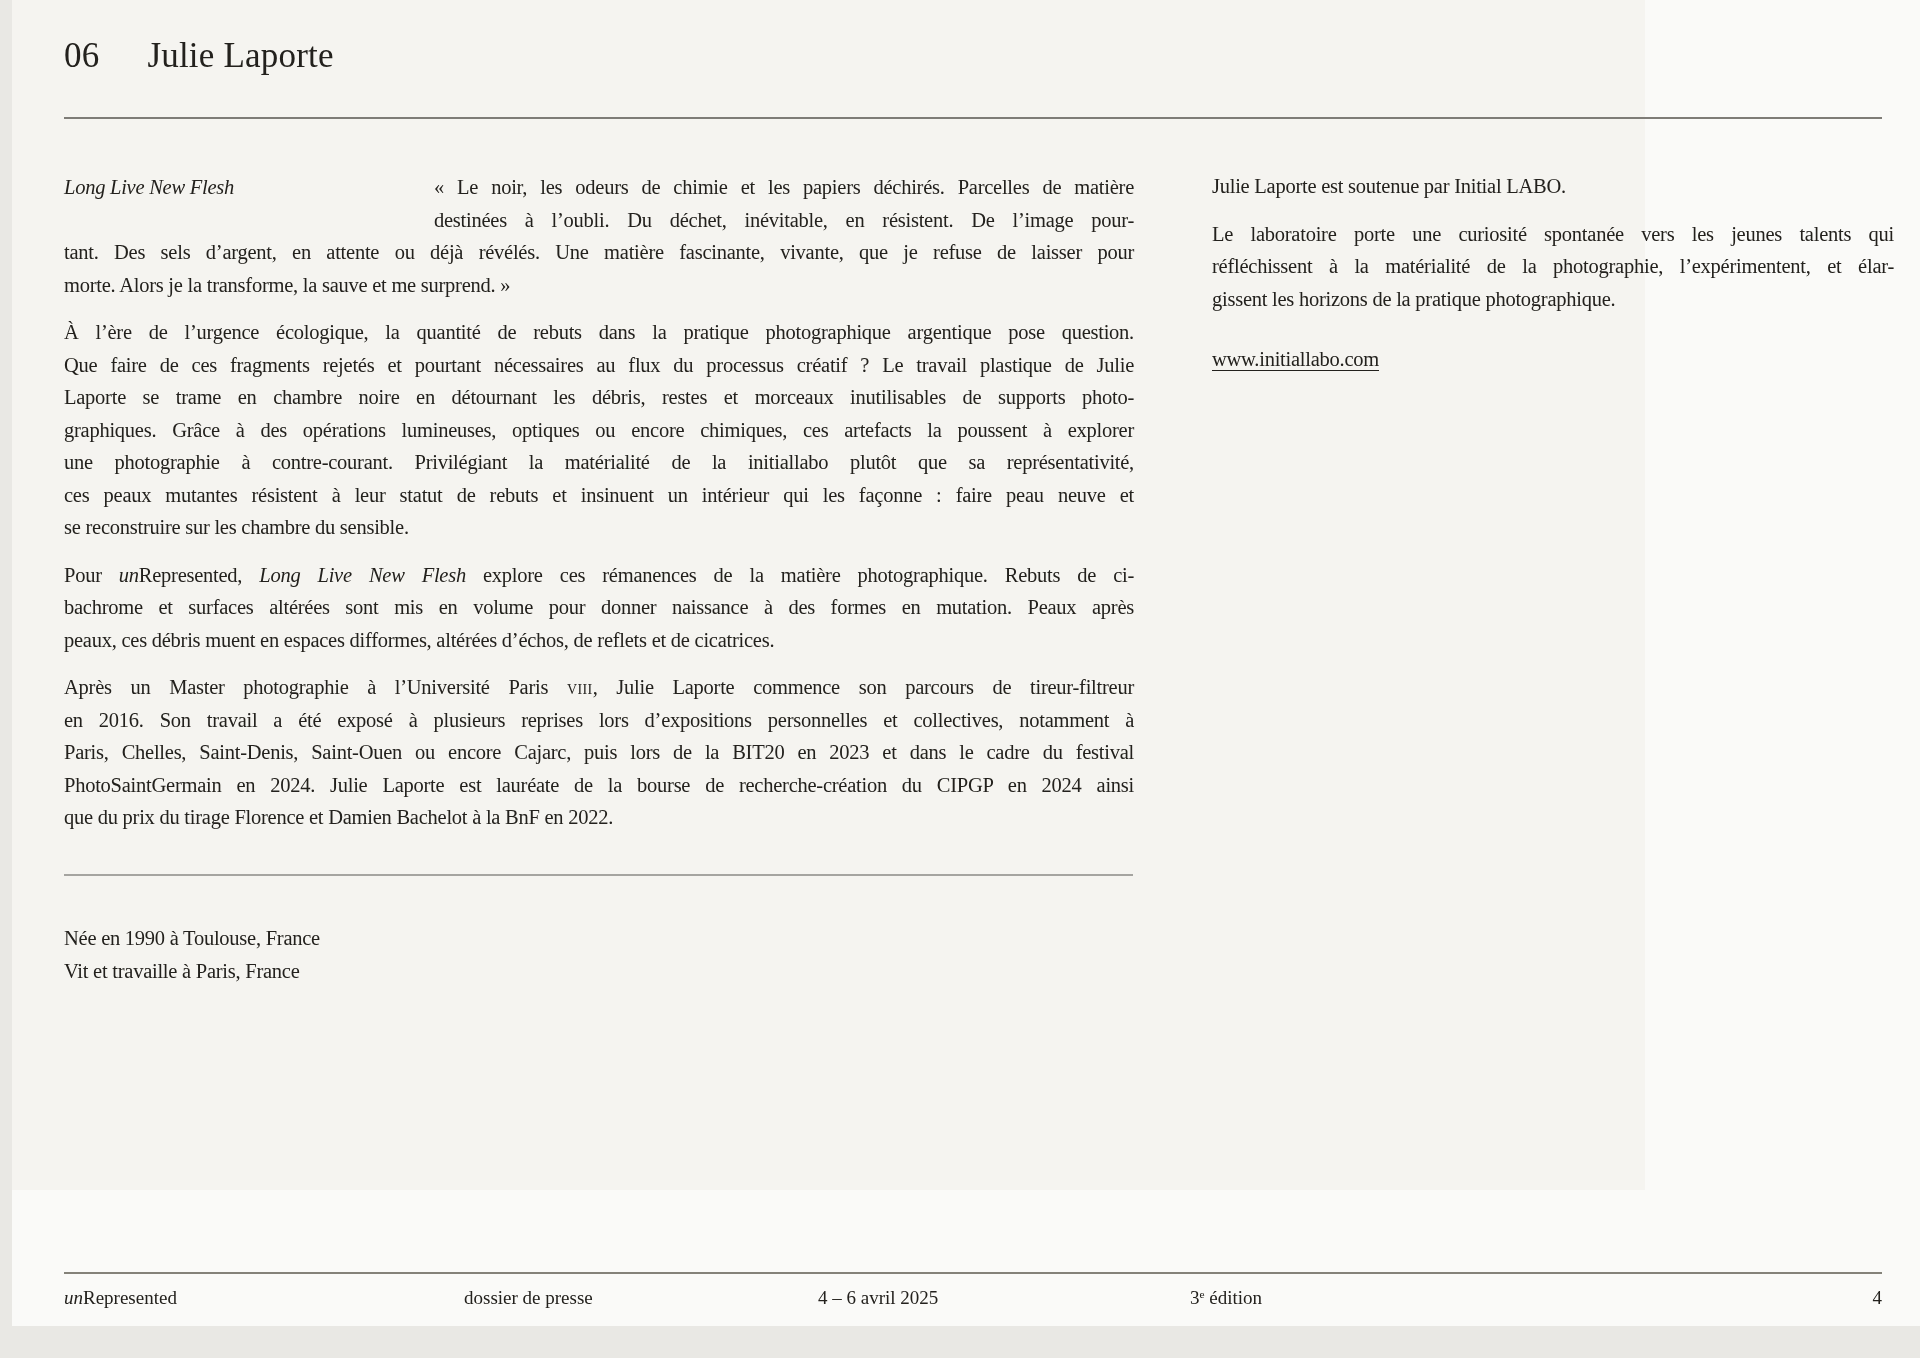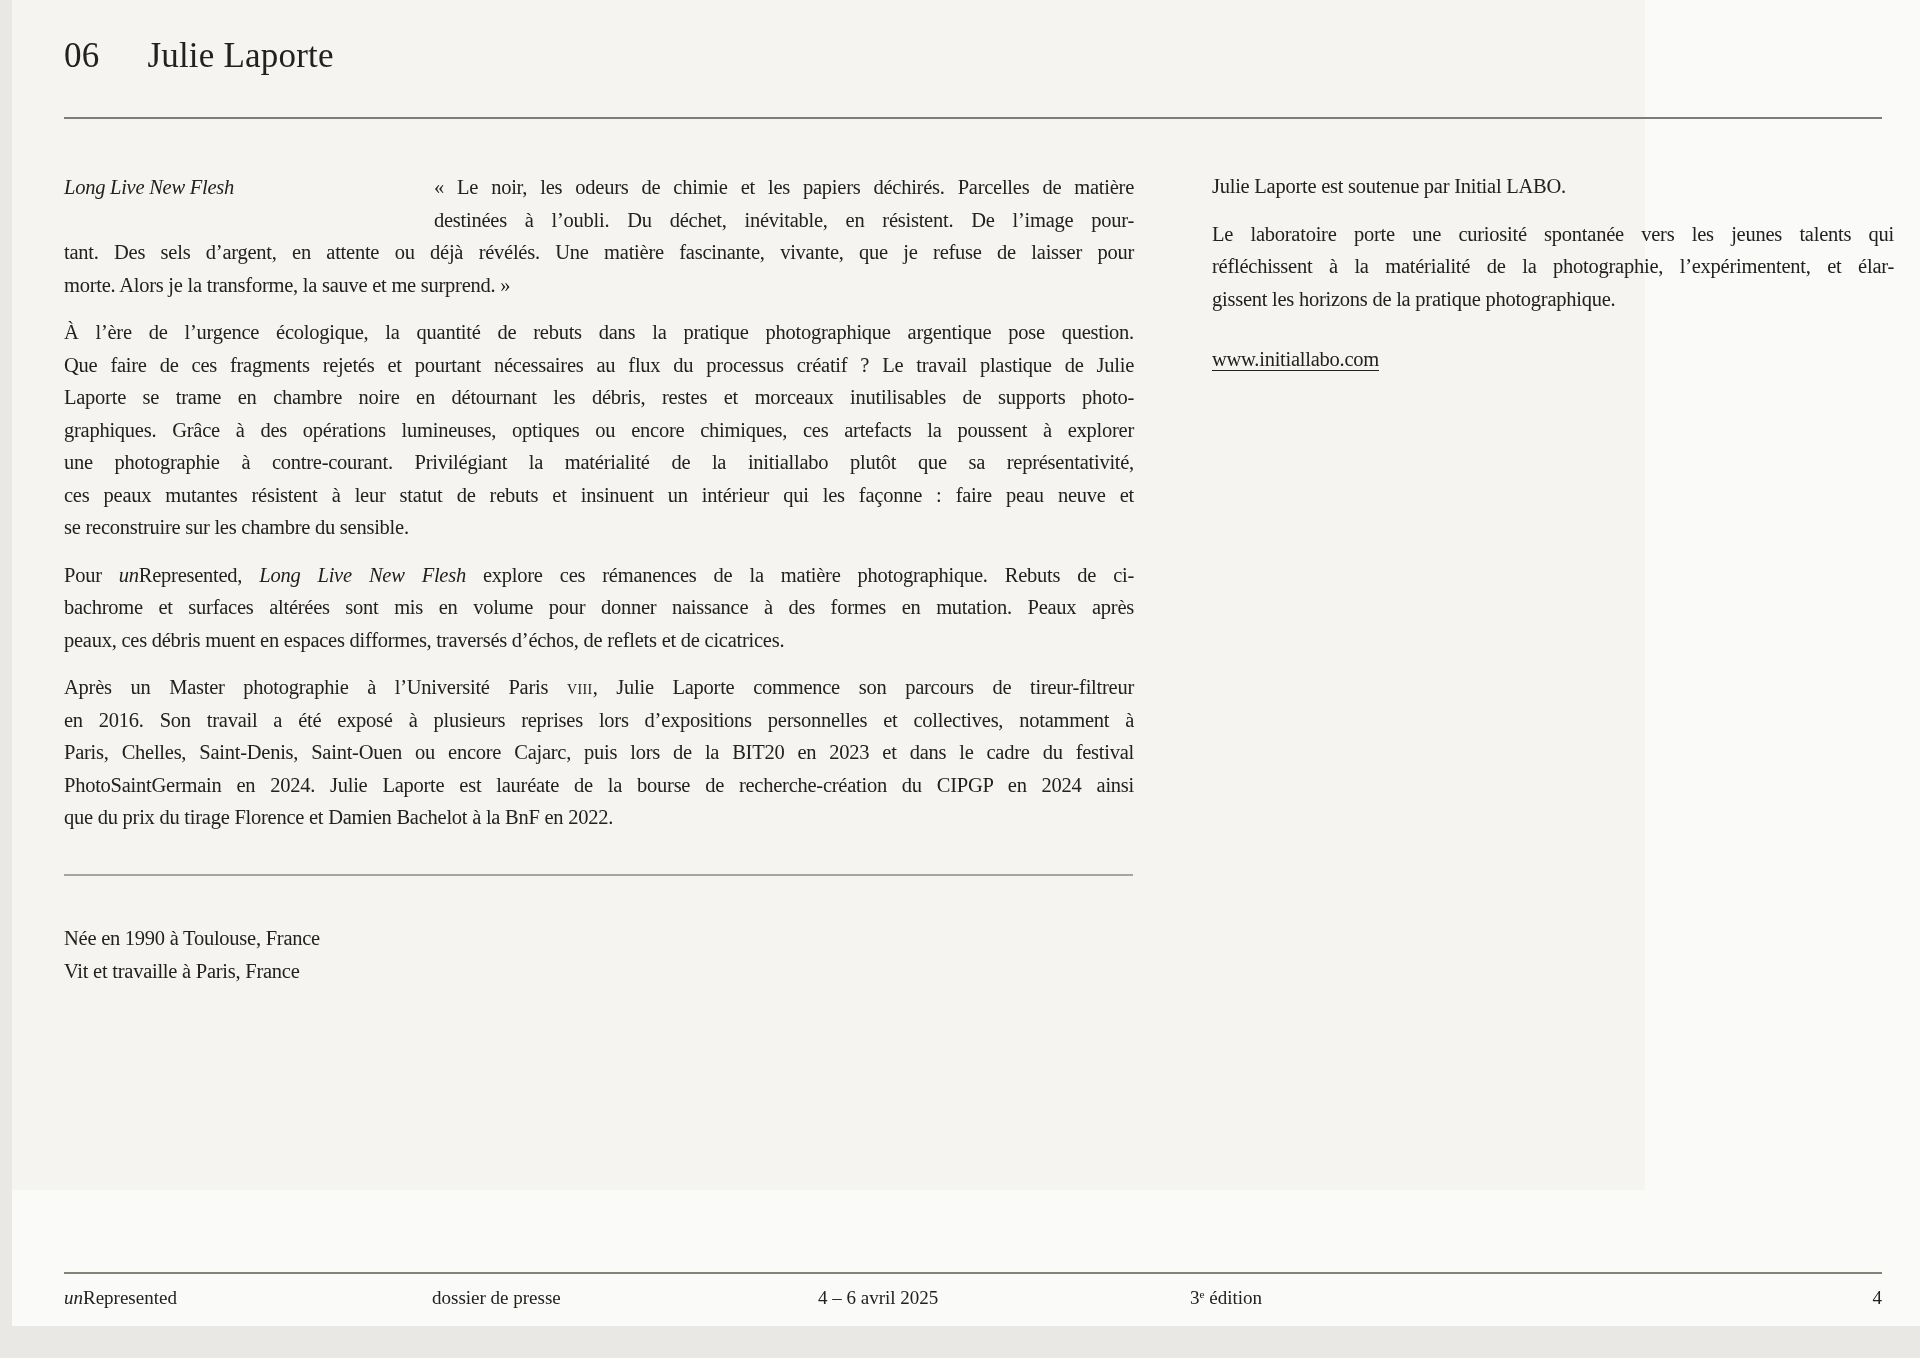--- a/index.html
+++ b/index.html
@@ -41,21 +41,21 @@
   sup{font-size:.6em;vertical-align:baseline;position:relative;top:-.55em;}
 
   .bio{position:absolute;left:52px;top:922px;font-size:20.5px;line-height:32.5px;letter-spacing:-0.25px;}
 
   .weblink{display:inline-block;margin-top:13px;color:inherit;text-decoration:underline;text-decoration-thickness:1px;text-underline-offset:4px;cursor:pointer;}
 
   
   .footer{position:absolute;left:0;top:1286px;width:100%;font-size:19px;line-height:24px;}
   .f-item{position:absolute;white-space:nowrap;}
   .f-pub{left:52px;}
-  .f-doc{left:420px;}
+  .f-doc{left:452px;}
   .f-date{left:806px;text-align:center;}
   .f-ed{left:1178px;}
   .f-page{right:50px;text-align:right;}
 </style>
 </head>
 <body>
 
 <div class="page">
   <div class="tint"></div>
 
@@ -83,21 +83,21 @@
           <div class="ln just">Que faire de ces fragments rejetés et pourtant nécessaires au flux du processus créatif ? Le travail plastique de Julie</div>
           <div class="ln just">Laporte se trame en chambre noire en détournant les débris, restes et morceaux inutilisables de supports photo-</div>
           <div class="ln just">graphiques. Grâce à des opérations lumineuses, optiques ou encore chimiques, ces artefacts la poussent à explorer</div>
           <div class="ln just">une photographie à contre-courant. Privilégiant la matérialité de la initiallabo plutôt que sa représentativité,</div>
           <div class="ln just">ces peaux mutantes résistent à leur statut de rebuts et insinuent un intérieur qui les façonne : faire peau neuve et</div>
           <div class="ln">se reconstruire sur les chambre du sensible.</div>
         </div>
       <div class="para">
           <div class="ln just">Pour <em>un</em>Represented, <em>Long Live New Flesh</em> explore ces rémanences de la matière photographique. Rebuts de ci-</div>
           <div class="ln just">bachrome et surfaces altérées sont mis en volume pour donner naissance à des formes en mutation. Peaux après</div>
-          <div class="ln">peaux, ces débris muent en espaces difformes, traversés d’échos, de reflets et de cicatrices.</div>
+          <div class="ln">peaux, ces débris muent en espaces difformes, altérées d’échos, de reflets et de cicatrices.</div>
         </div>
       <div class="para">
           <div class="ln just">Après un Master photographie à l’Université Paris <span class="sc">viii</span>, Julie Laporte commence son parcours de tireur-filtreur</div>
           <div class="ln just">en 2016. Son travail a été exposé à plusieurs reprises lors d’expositions personnelles et collectives, notamment à</div>
           <div class="ln just">Paris, Chelles, Saint-Denis, Saint-Ouen ou encore Cajarc, puis lors de la BIT20 en 2023 et dans le cadre du festival</div>
           <div class="ln just">PhotoSaintGermain en 2024. Julie Laporte est lauréate de la bourse de recherche-création du CIPGP en 2024 ainsi</div>
           <div class="ln">que du prix du tirage Florence et Damien Bachelot à la BnF en 2022.</div>
         </div>
 
     </div>

